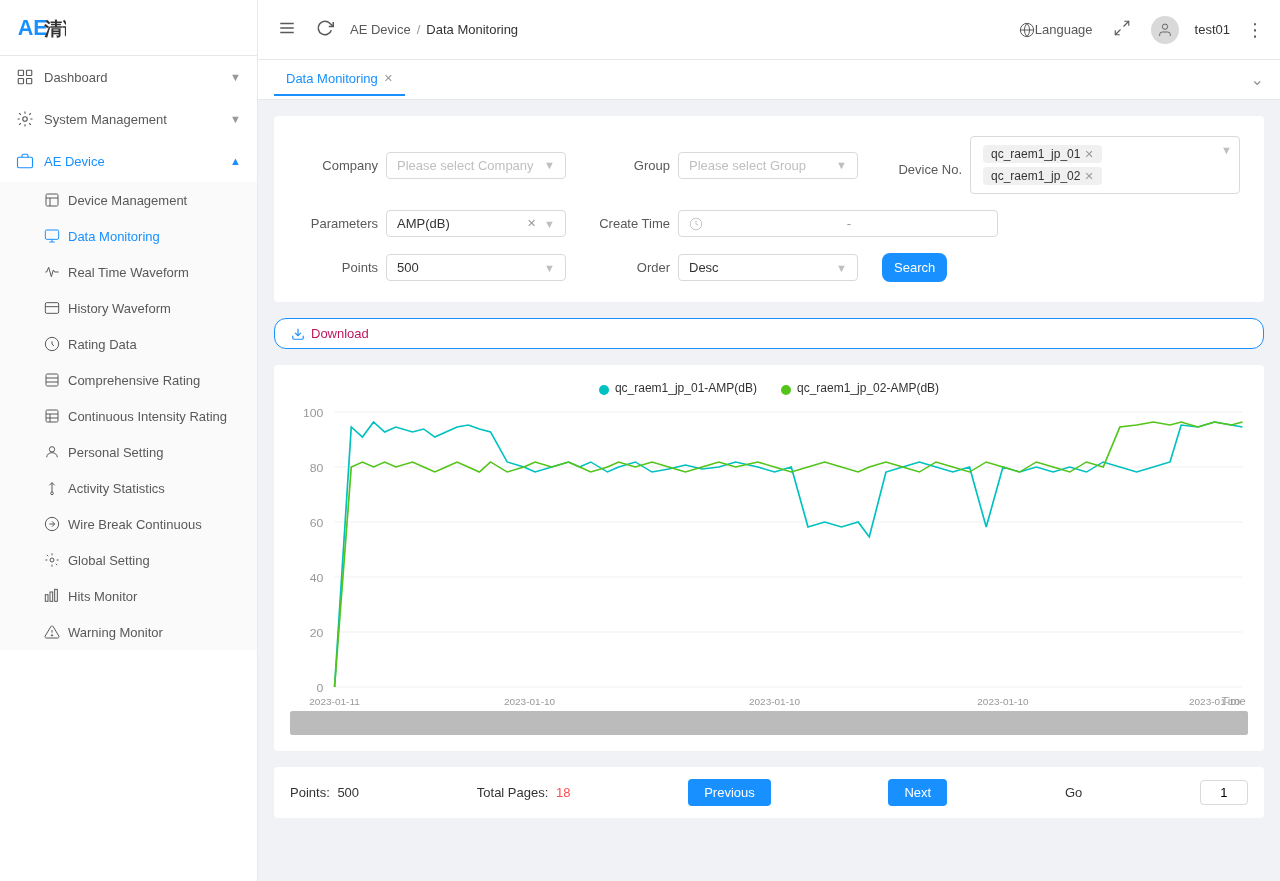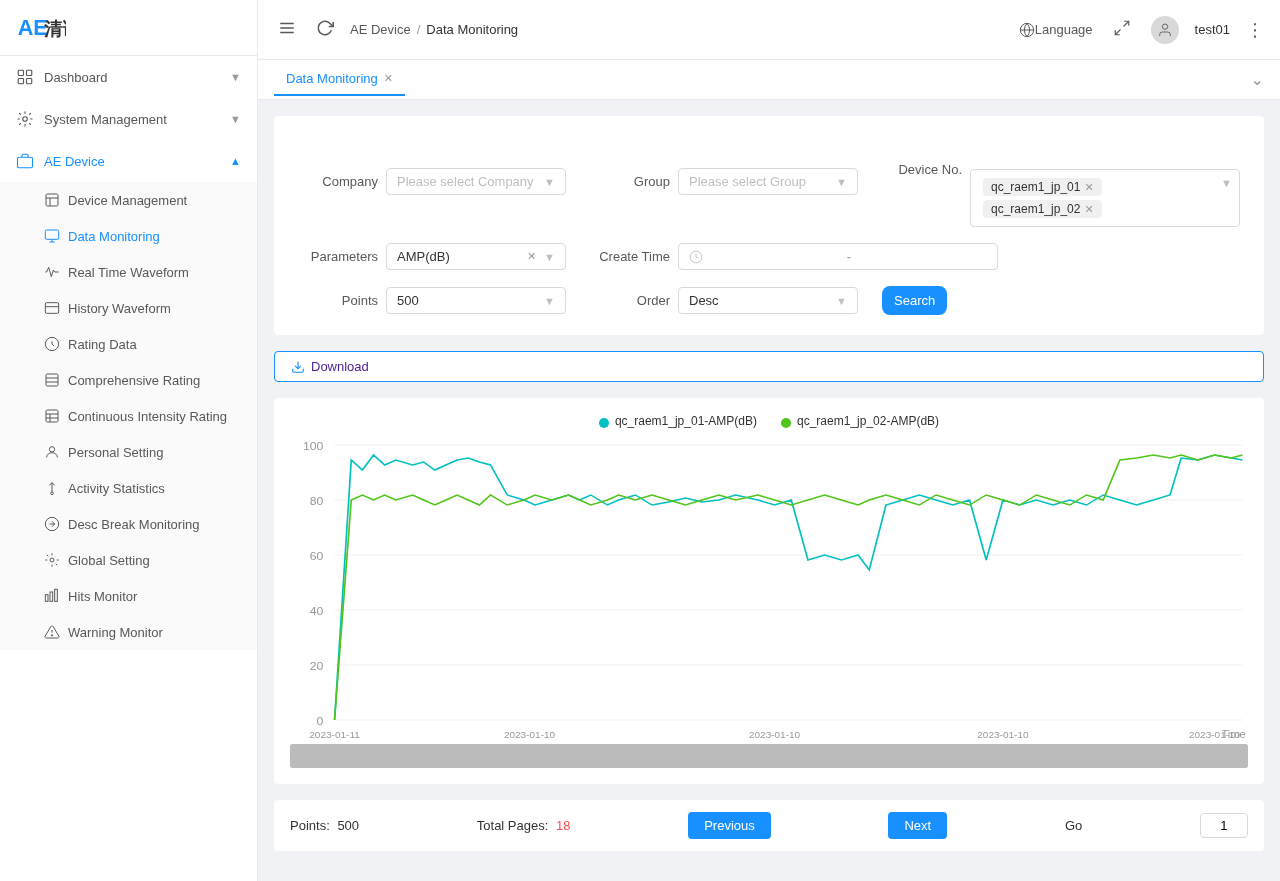--- a/index.html
+++ b/index.html
@@ -59,21 +59,21 @@
     
     .device-no-box { border: 1px solid #d9d9d9; border-radius: 4px; padding: 6px 10px; background: #fff; min-width: 180px; }
     .device-tag { display: inline-flex; align-items: center; gap: 4px; background: #f0f0f0; border-radius: 4px; padding: 2px 8px; margin: 2px; font-size: 12px; color: #333; }
     .device-tag-close { color: #999; cursor: pointer; font-size: 11px; }
     
     .date-box { display: flex; align-items: center; border: 1px solid #d9d9d9; border-radius: 4px; padding: 5px 10px; background: #fff; min-width: 320px; gap: 8px; }
     .date-dash { color: #999; }
     
     .search-btn { background: #1890ff; color: #fff; border: none; border-radius: 8px; padding: 7px 12px; font-size: 13px; cursor: pointer; white-space: nowrap; }
     
-    .download-btn { display: flex; align-items: center; gap: 6px; background: #fff; border: 1px solid #1890ff; color: #4c1d95; border-radius: 4px; padding: 7px 16px; font-size: 13px; cursor: pointer; margin-bottom: 16px; }
+    .download-btn { display: flex; align-items: center; gap: 6px; background: #fff; border: 1px solid #1890ff; color: #be185d; border-radius: 12px; padding: 7px 16px; font-size: 13px; cursor: pointer; margin-bottom: 16px; }
     
     
     .chart-container { background: #fff; border-radius: 4px; padding: 16px; }
     .chart-legend { display: flex; align-items: center; justify-content: center; gap: 24px; margin-bottom: 12px; }
     .legend-item { display: flex; align-items: flex-end; gap: 6px; font-size: 12px; color: #333; }
     .legend-dot { width: 10px; height: 10px; border-radius: 50%; }
     
     .chart-wrap { position: relative; height: 300px; }
     .chart-svg { width: 100%; height: 100%; }
     
@@ -202,21 +202,21 @@
           <circle cx="12" cy="20" r="2"></circle>
             <path d="M12 4v14M8 8l4-4 4 4"></path>
         </svg>
         <span>Activity Statistics</span>
       </div>
       <div class="submenu-item">
         <svg class="sub-icon icon-svg" viewBox="0 0 24 24">
           <circle cx="12" cy="12" r="10"></circle>
             <path d="M8 12h8M12 8l4 4-4 4"></path>
         </svg>
-        <span>Desc Break Monitoring</span>
+        <span>Wire Break Continuous</span>
       </div>
       <div class="submenu-item">
         <svg class="sub-icon icon-svg" viewBox="0 0 24 24">
           <circle cx="12" cy="12" r="3"></circle>
             <path d="M12 2v3M12 19v3M4.22 4.22l2.12 2.12M17.66 17.66l2.12 2.12M2 12h3M19 12h3"></path>
         </svg>
         <span>Global Setting</span>
       </div>
       <div class="submenu-item">
         <svg class="sub-icon icon-svg" viewBox="0 0 24 24">
@@ -311,21 +311,21 @@
         </div>
         <div class="filter-field">
           <span class="filter-label">Group</span>
           <div class="select-box wide">
             <span class="select-placeholder">Please select Group</span>
             <span class="select-arrow">▼</span>
           </div>
         </div>
         <div class="filter-field" style="align-items:flex-start;">
           <span class="filter-label" style="padding-top:6px;margin-top:20px;">Device No.</span>
-          <div style="position:relative;margin-top:33px;">
+          <div style="position:relative;">
             <div class="device-no-box">
               <div>
                 <span class="device-tag">
                   <span>qc_raem1_jp_01</span>
                   <span class="device-tag-close">✕</span>
                 </span>
                 <span class="device-tag">
                   <span>qc_raem1_jp_02</span>
                   <span class="device-tag-close">✕</span>
                 </span>

